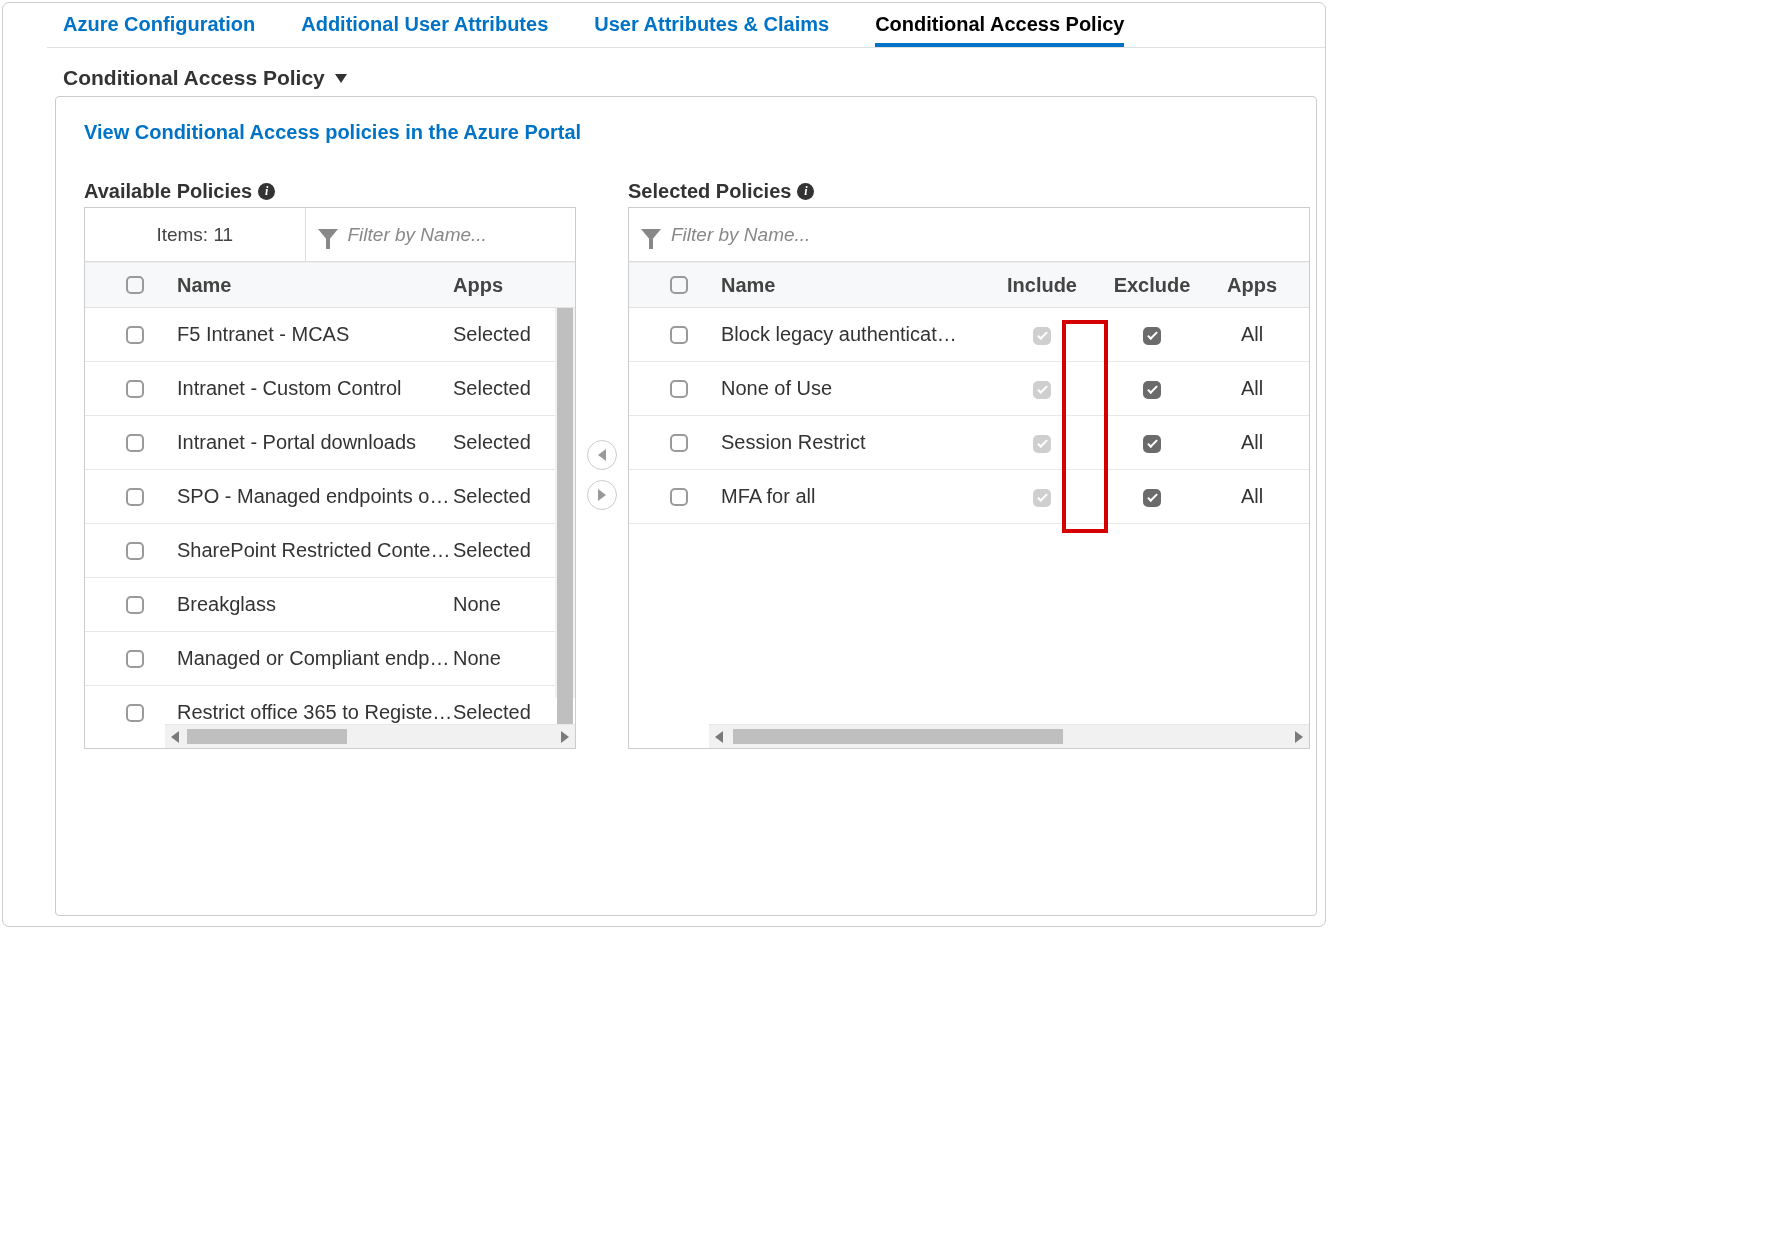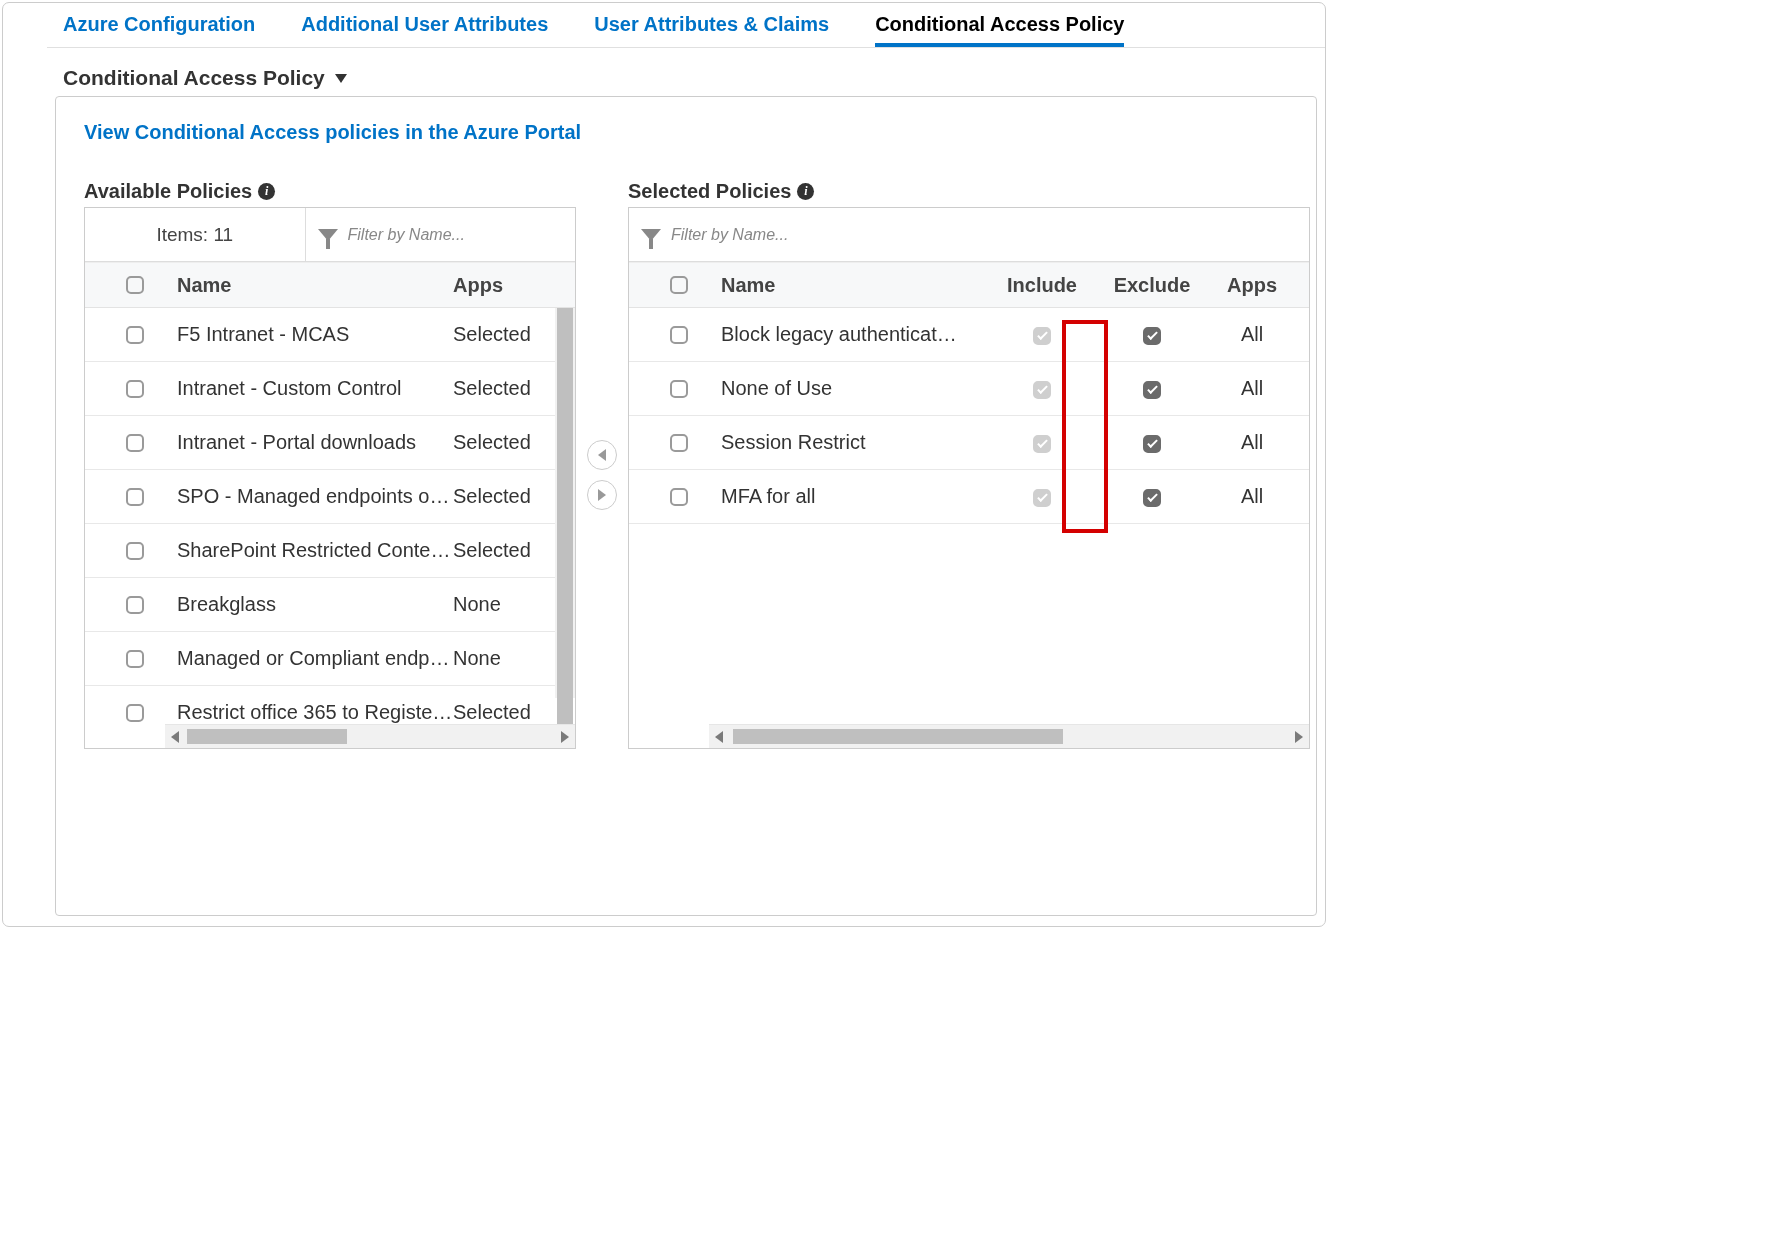--- a/index.html
+++ b/index.html
@@ -120,21 +120,21 @@
   .pane.right .items-count { flex: 0 0 60%; }
   .filter-cell {
     flex: 1;
     display: flex;
     align-items: center;
     gap: 10px;
     padding: 0 12px;
   }
   .filter-input {
     border: none;
-    font-size: 16px;
+    font-size: 19px;
     color: #737373;
     outline: none;
     width: 100%;
     font-style: italic;
   }
   .filter-input::placeholder { color: #888; font-style: italic; }
   .funnel {
     width: 0; height: 0;
     border-left: 10px solid transparent;
     border-right: 10px solid transparent;

